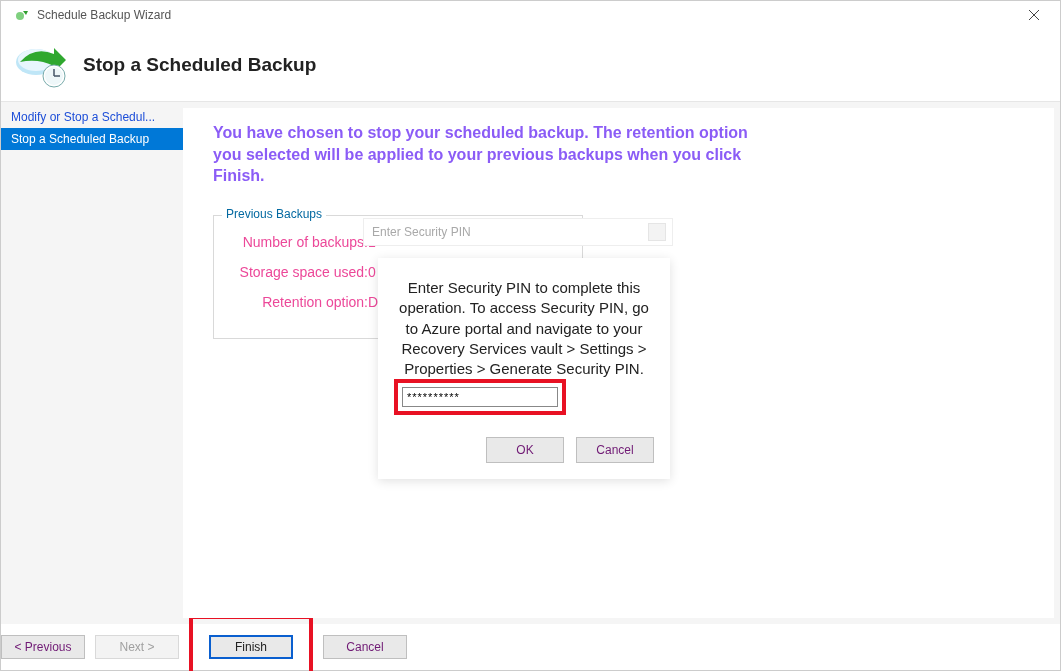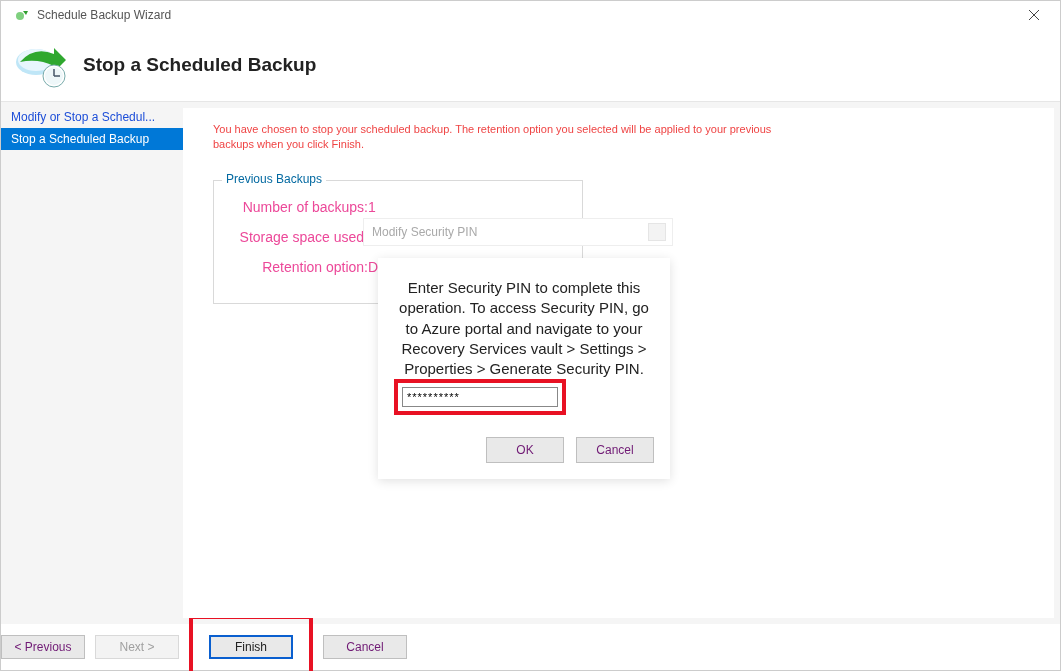--- a/index.html
+++ b/index.html
@@ -94,24 +94,25 @@
     flex: 1;
     background: #fff;
     margin: 6px 6px 6px 0;
     padding: 14px 30px 10px 30px;
     position: relative;
     box-sizing: border-box;
     display: flex;
     flex-direction: column;
   }
   .intro {
-    font-size: 11px;
-    color: #ef4444;
+    font-size: 16px;
+    color: #8b5cf6;
     line-height: 1.35;
     max-width: 560px;
+    font-weight: bold;
   }
   
   .groupbox {
     margin-top: 28px;
     border: 1px solid #d9d9d9;
     position: relative;
     padding: 18px 14px 14px 14px;
     width: 370px;
     box-sizing: border-box;
   }
@@ -302,21 +303,21 @@
           <div class="kv-label">Storage space used:</div>
           <div class="kv-val">0 KB</div>
         </div>
         <div class="kv-row">
           <div class="kv-label">Retention option:</div>
           <div class="kv-val">Delete</div>
         </div>
       </div>
 
       <div class="disabled-pin">
-        <div class="disabled-pin-text">Modify Security PIN</div>
+        <div class="disabled-pin-text">Enter Security PIN</div>
         <div class="disabled-pin-btn"></div>
       </div>
 
       <div class="dialog">
         <div class="dialog-msg">Enter Security PIN to complete this operation. To access Security PIN, go to Azure portal and navigate to your Recovery Services vault &gt; Settings &gt; Properties &gt; Generate Security PIN.</div>
         <div class="pin-field-wrap">
           <input class="pin-field" type="text" value="**********" style="">
         </div>
         <div class="dialog-buttons">
           <div class="btn">OK</div>

